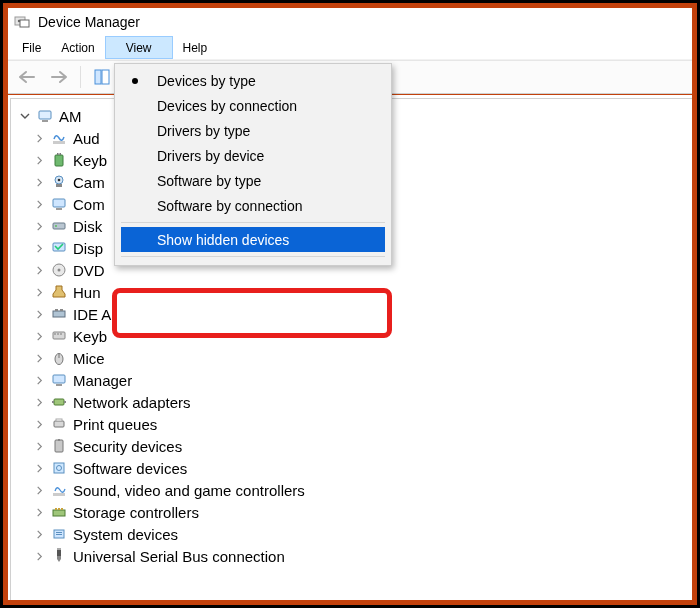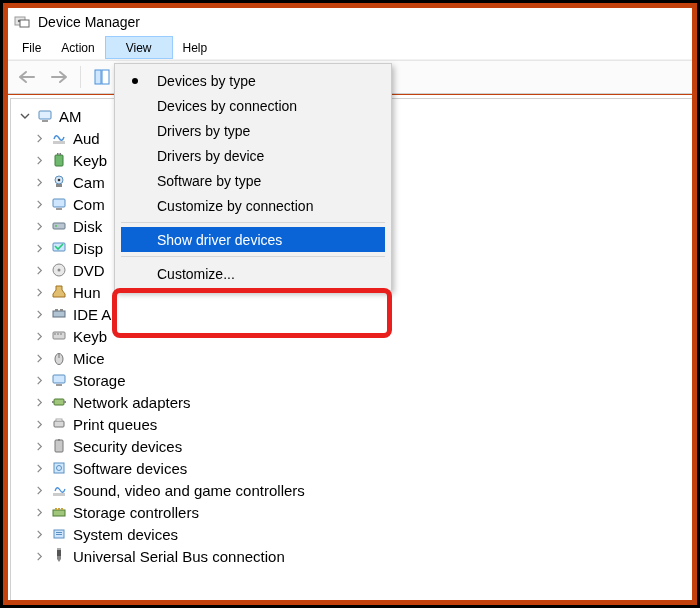--- a/index.html
+++ b/index.html
@@ -388,21 +388,21 @@
                   <svg width="9" height="9" viewBox="0 0 10 10">
                     <path d="M3 1 L7 5 L3 9" fill="none" stroke="#888" stroke-width="1.3"></path>
                   </svg>
                 </span>
                 <span class="dev-icon">
                   <svg viewBox="0 0 16 16">
                     <rect x="2" y="3" width="12" height="8" rx="1" fill="#cfe6ff" stroke="#5a8fbf"></rect>
                     <rect x="5" y="12" width="6" height="2" fill="#9c9c9c"></rect>
                   </svg>
                 </span>
-                <span>Storage</span>
+                <span>Manager</span>
               </div>
               <div class="tree-row">
                 <span class="expander">
                   <svg width="9" height="9" viewBox="0 0 10 10">
                     <path d="M3 1 L7 5 L3 9" fill="none" stroke="#888" stroke-width="1.3"></path>
                   </svg>
                 </span>
                 <span class="dev-icon">
                   <svg viewBox="0 0 16 16">
                     <rect x="3" y="5" width="10" height="6" rx="1" fill="#9fc67a" stroke="#4e7d34"></rect>
@@ -529,28 +529,25 @@
       <div class="dd-item">
           <span>Drivers by type</span>
         </div>
       <div class="dd-item">
           <span>Drivers by device</span>
         </div>
       <div class="dd-item">
           <span>Software by type</span>
         </div>
       <div class="dd-item">
-          <span>Customize by connection</span>
+          <span>Software by connection</span>
         </div>
       <div class="dd-sep"></div>
       <div class="dd-item hover">
-          <span>Show driver devices</span>
+          <span>Show hidden devices</span>
         </div>
       <div class="dd-sep"></div>
-      <div class="dd-item">
-          <span>Customize...</span>
-        </div>
     </div>
 
     <div class="highlight-rect"></div>
 
   </div>
 </div>
 
 </body></html>

